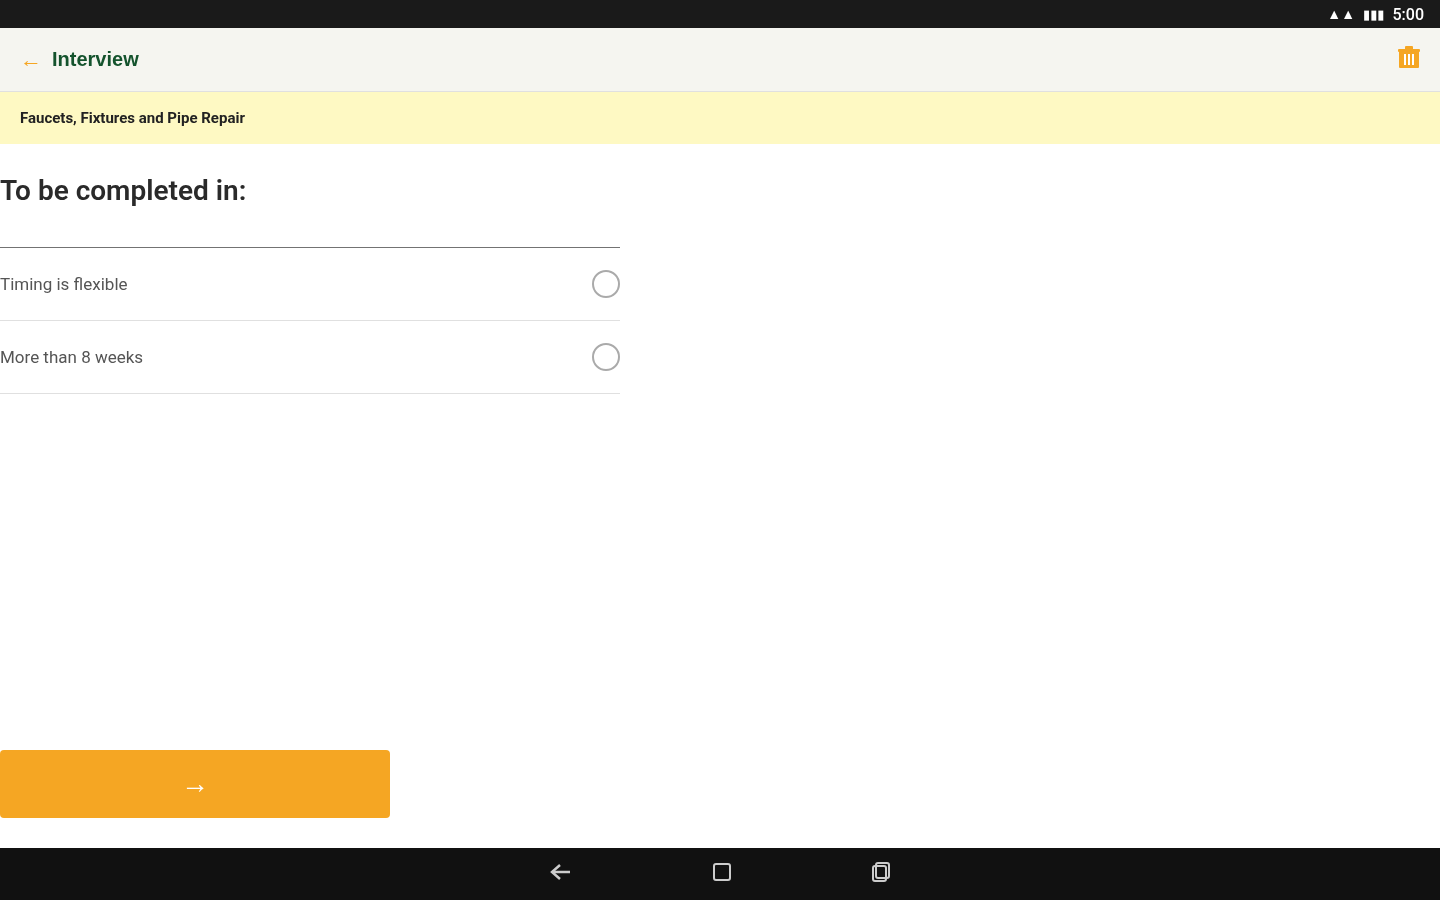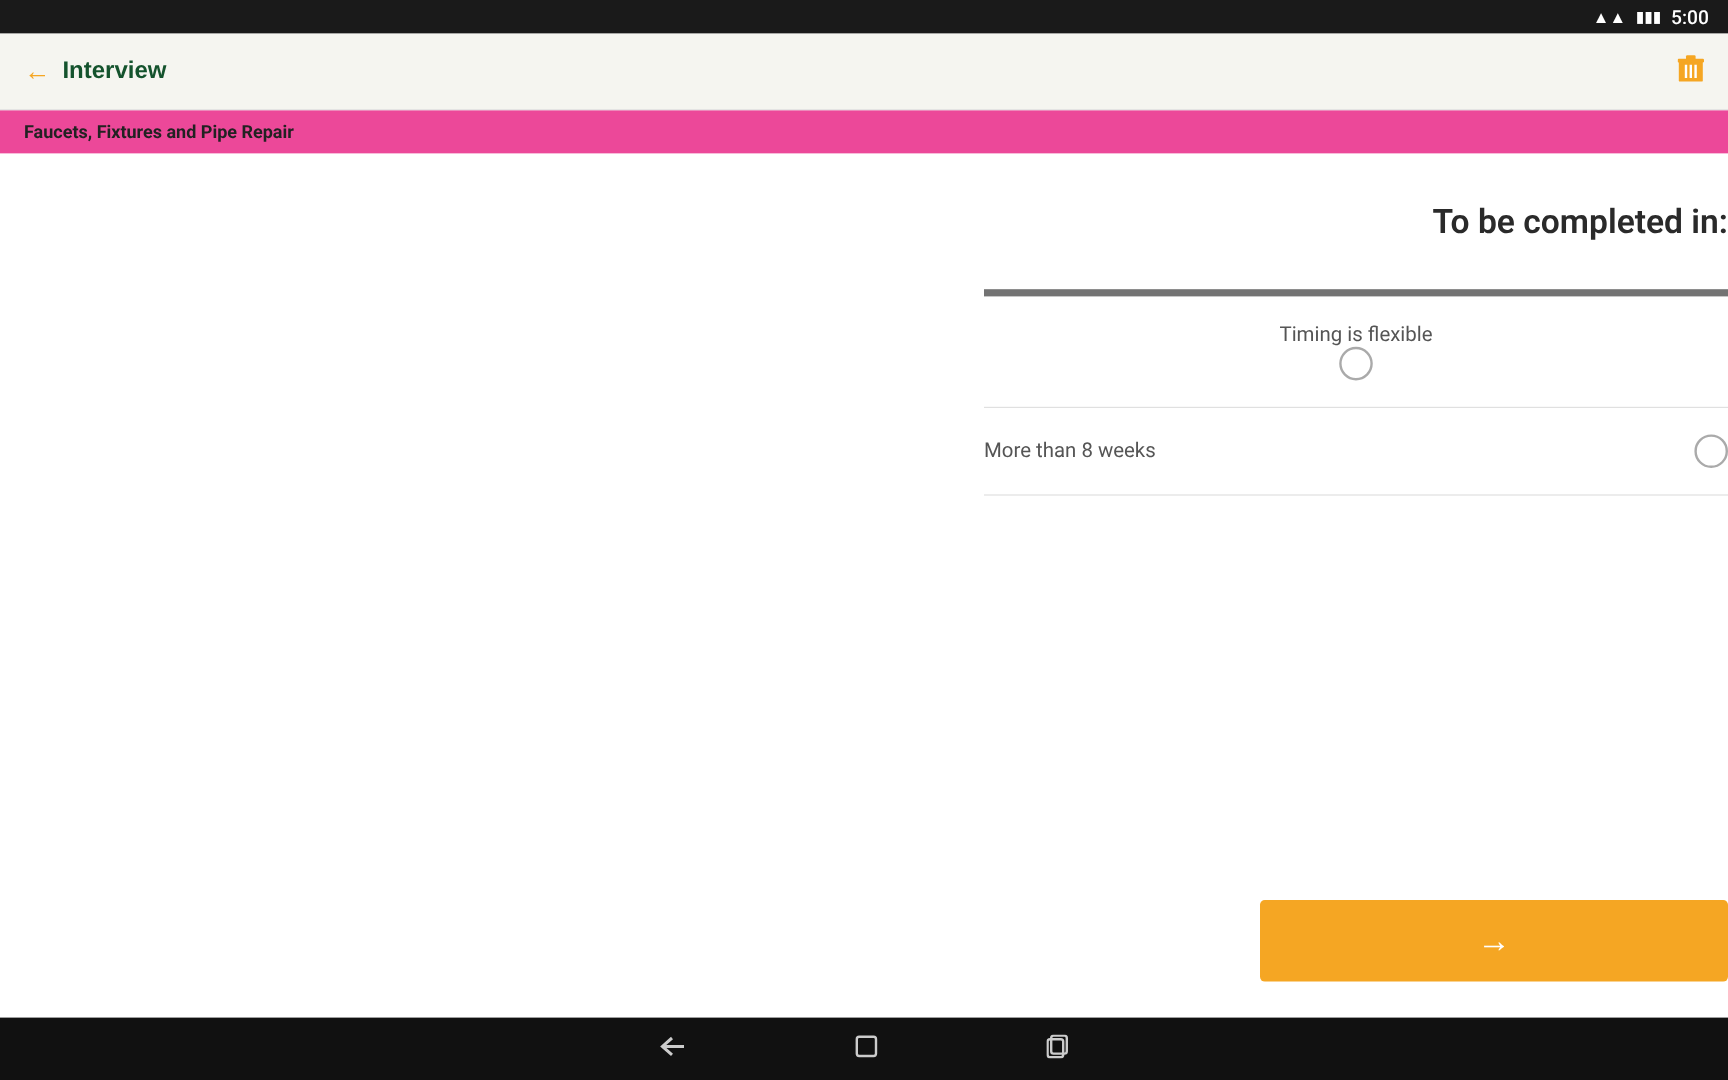--- a/index.html
+++ b/index.html
@@ -63,40 +63,40 @@
     .delete-btn {
       background: none;
       border: none;
       cursor: pointer;
       color: #f5a623;
       font-size: 22px;
     }
 
     
     .category-bar {
-      background: #ec4899;
-      height: 36px;
+      background: #fef9c3;
+      height: 52px;
       display: flex;
       align-items: center;
       padding: 0 20px;
     }
     .category-title {
       font-size: 15px;
       font-weight: 700;
       color: #222;
     }
 
     
     .main-content {
       flex: 1;
       background: #fff;
       display: flex;
       flex-direction: column;
-      align-items: flex-end;
-      padding-top: 40px;
+      align-items: flex-start;
+      padding-top: 30px;
     }
 
     .question-title {
       font-size: 28px;
       color: #2a2a2a;
       font-weight: 600;
       margin-bottom: 40px;
     }
 
     
@@ -105,22 +105,21 @@
     }
     .option-item {
       display: flex;
       align-items: center;
       justify-content: space-between;
       padding: 22px 0;
       border-bottom: 1px solid #e0e0e0;
       cursor: pointer;
     }
     .option-item:first-child {
-      border-top: 6px solid #737373;
-      flex-direction: column;
+      border-top: 1px solid #737373;
     }
     .option-label {
       font-size: 17px;
       color: #555;
     }
 
     
     .radio-btn {
       width: 28px;
       height: 28px;

